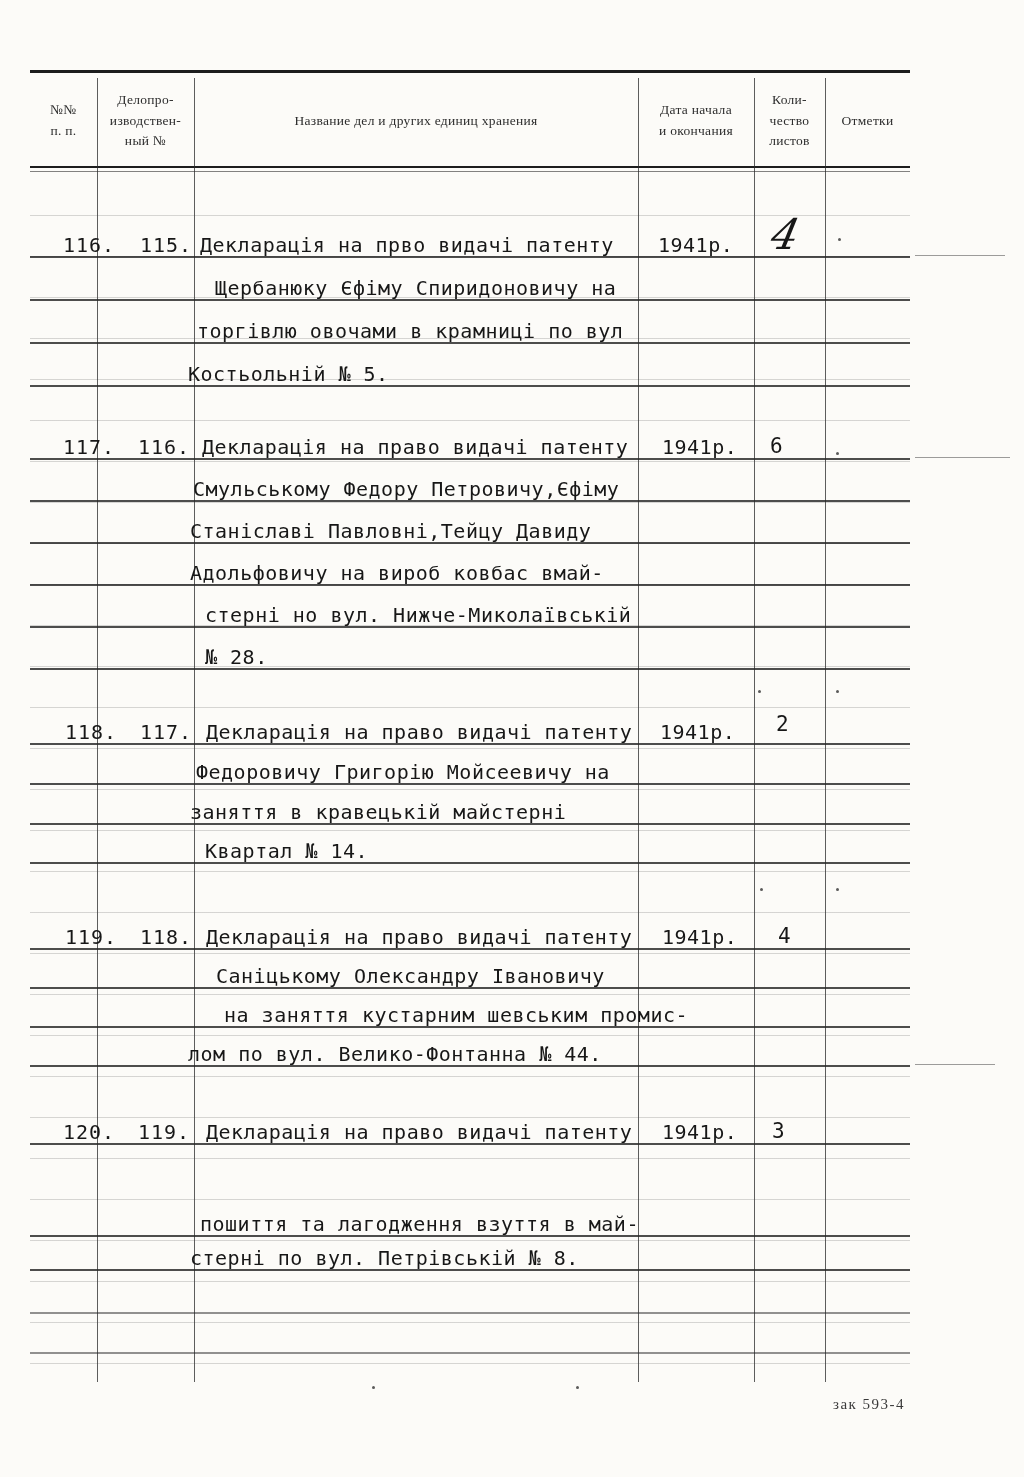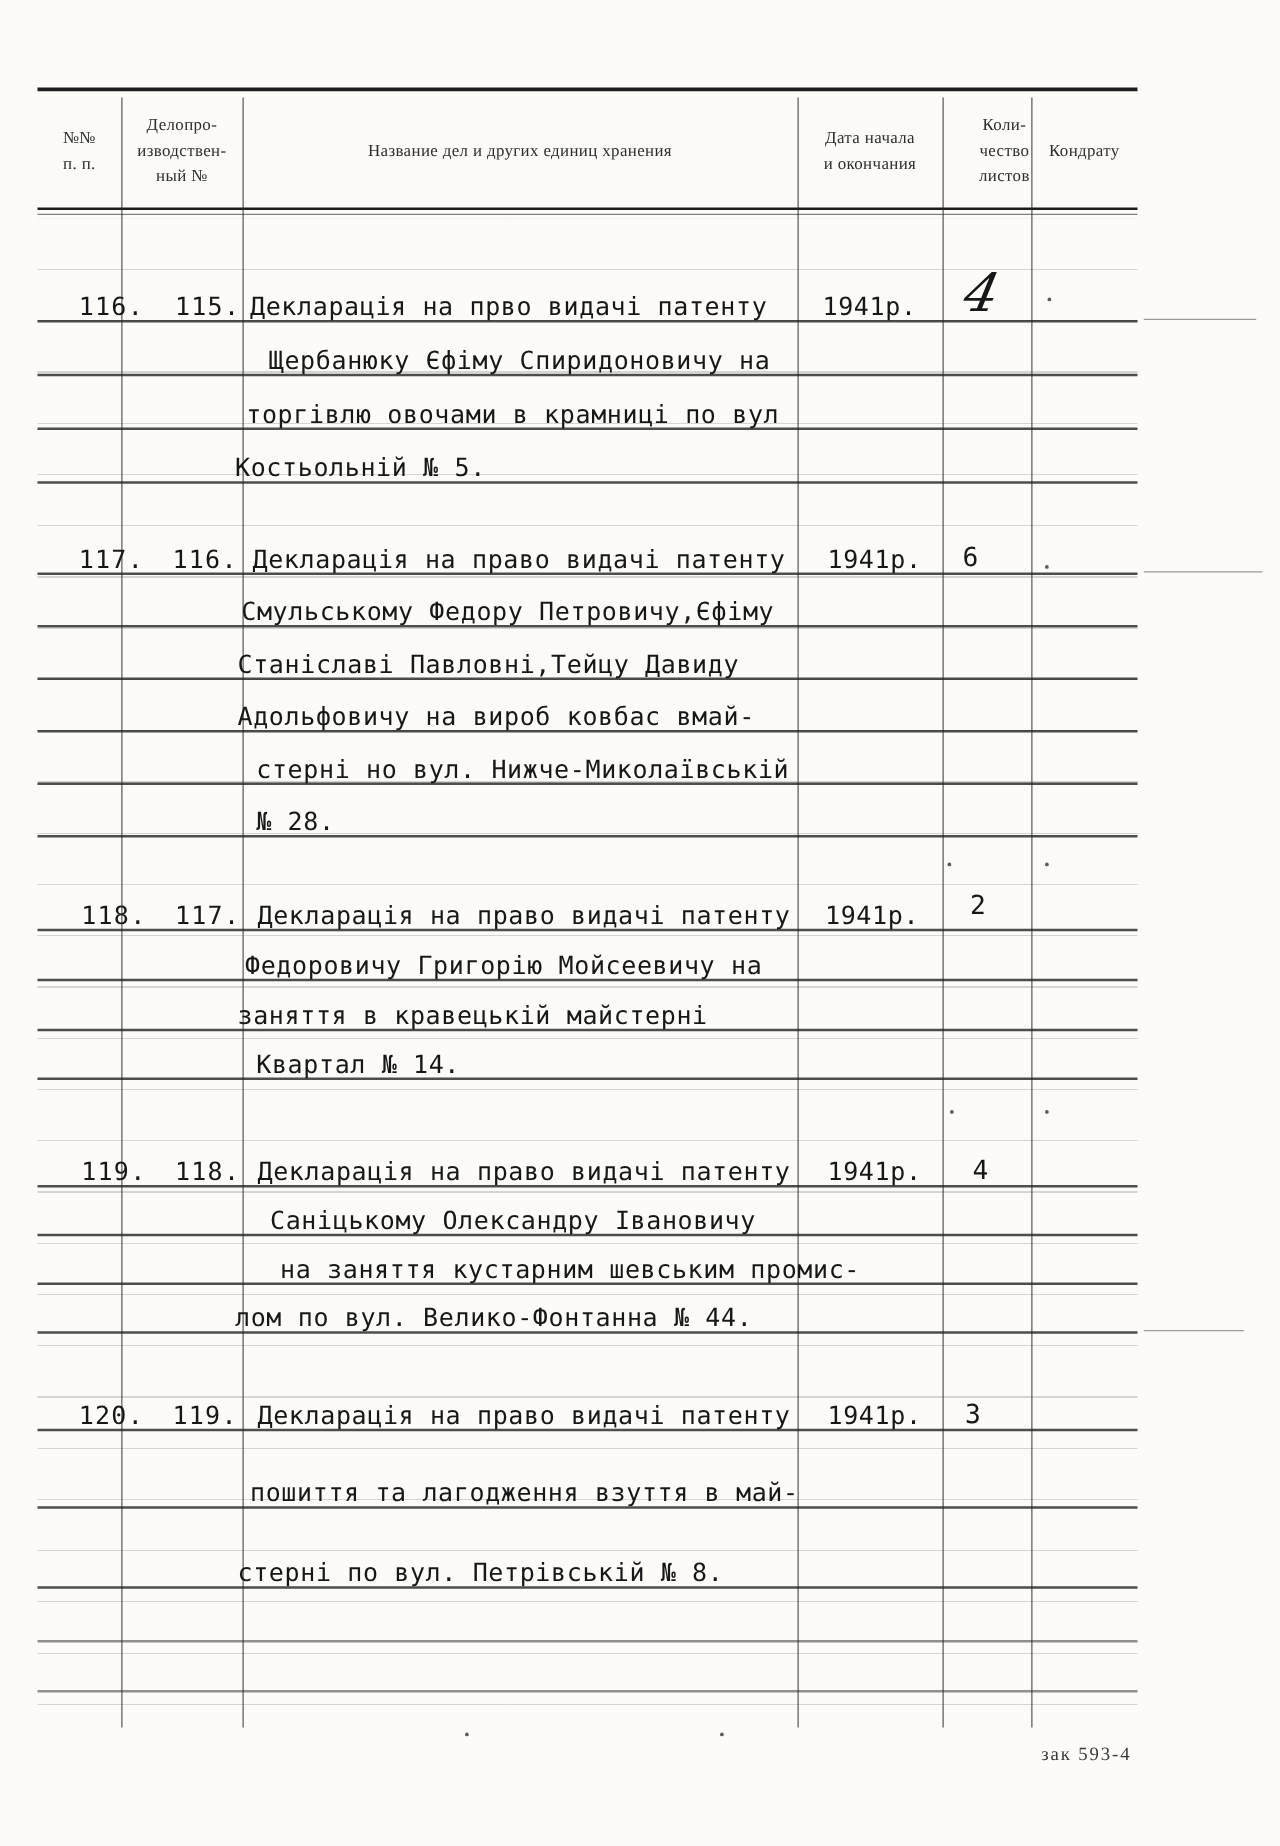--- a/index.html
+++ b/index.html
@@ -72,24 +72,24 @@
   <div class="vline" style="left:825px;"></div>
 
   <div class="hcell" style="left:30px;width:67px;">№№
 п. п.</div>
   <div class="hcell" style="left:97px;width:97px;">Делопро-
 изводствен-
 ный №</div>
   <div class="hcell" style="left:194px;width:444px;">Название дел и других единиц хранения</div>
   <div class="hcell" style="left:638px;width:116px;">Дата начала
 и окончания</div>
-  <div class="hcell" style="left:728px;width:71px;padding-left:40px;">Коли-
+  <div class="hcell" style="left:754px;width:71px;">Коли-
 чество
 листов</div>
-  <div class="hcell" style="left:825px;width:85px;">Кондрату</div>
+  <div class="hcell" style="left:825px;width:85px;">Отметки</div>
 
   <div class="tbody">
 
     <div class="row" style="top:51px;">
       <span class="t num" style="left:33px;">116.</span>
       <span class="t num" style="left:110px;">115.</span>
       <span class="t" style="left:170px;">Декларація на прво видачі патенту</span>
       <span class="t" style="left:628px;">1941р.</span>
       <span class="t hw" style="left:742px;">4</span>
     </div>
@@ -160,21 +160,21 @@
       <span class="t" style="left:158px;">лом по вул. Велико-Фонтанна № 44.</span>
     </div>
 
     <div class="row" style="top:938px;">
       <span class="t num" style="left:33px;">120.</span>
       <span class="t num" style="left:108px;">119.</span>
       <span class="t" style="left:176px;">Декларація на право видачі патенту</span>
       <span class="t" style="left:632px;">1941р.</span>
       <span class="t sheet" style="left:742px;">3</span>
     </div>
-    <div class="row" style="top:1000px;">
+    <div class="row" style="top:1030px;">
       <span class="t" style="left:170px;">пошиття та лагодження взуття в май-</span>
     </div>
     <div class="row" style="top:1064px;">
       <span class="t" style="left:160px;">стерні по вул. Петрівській № 8.</span>
     </div>
 
     <div class="row faint" style="top:1107px;"></div>
     <div class="row faint" style="top:1147px;"></div>
   </div>
 

